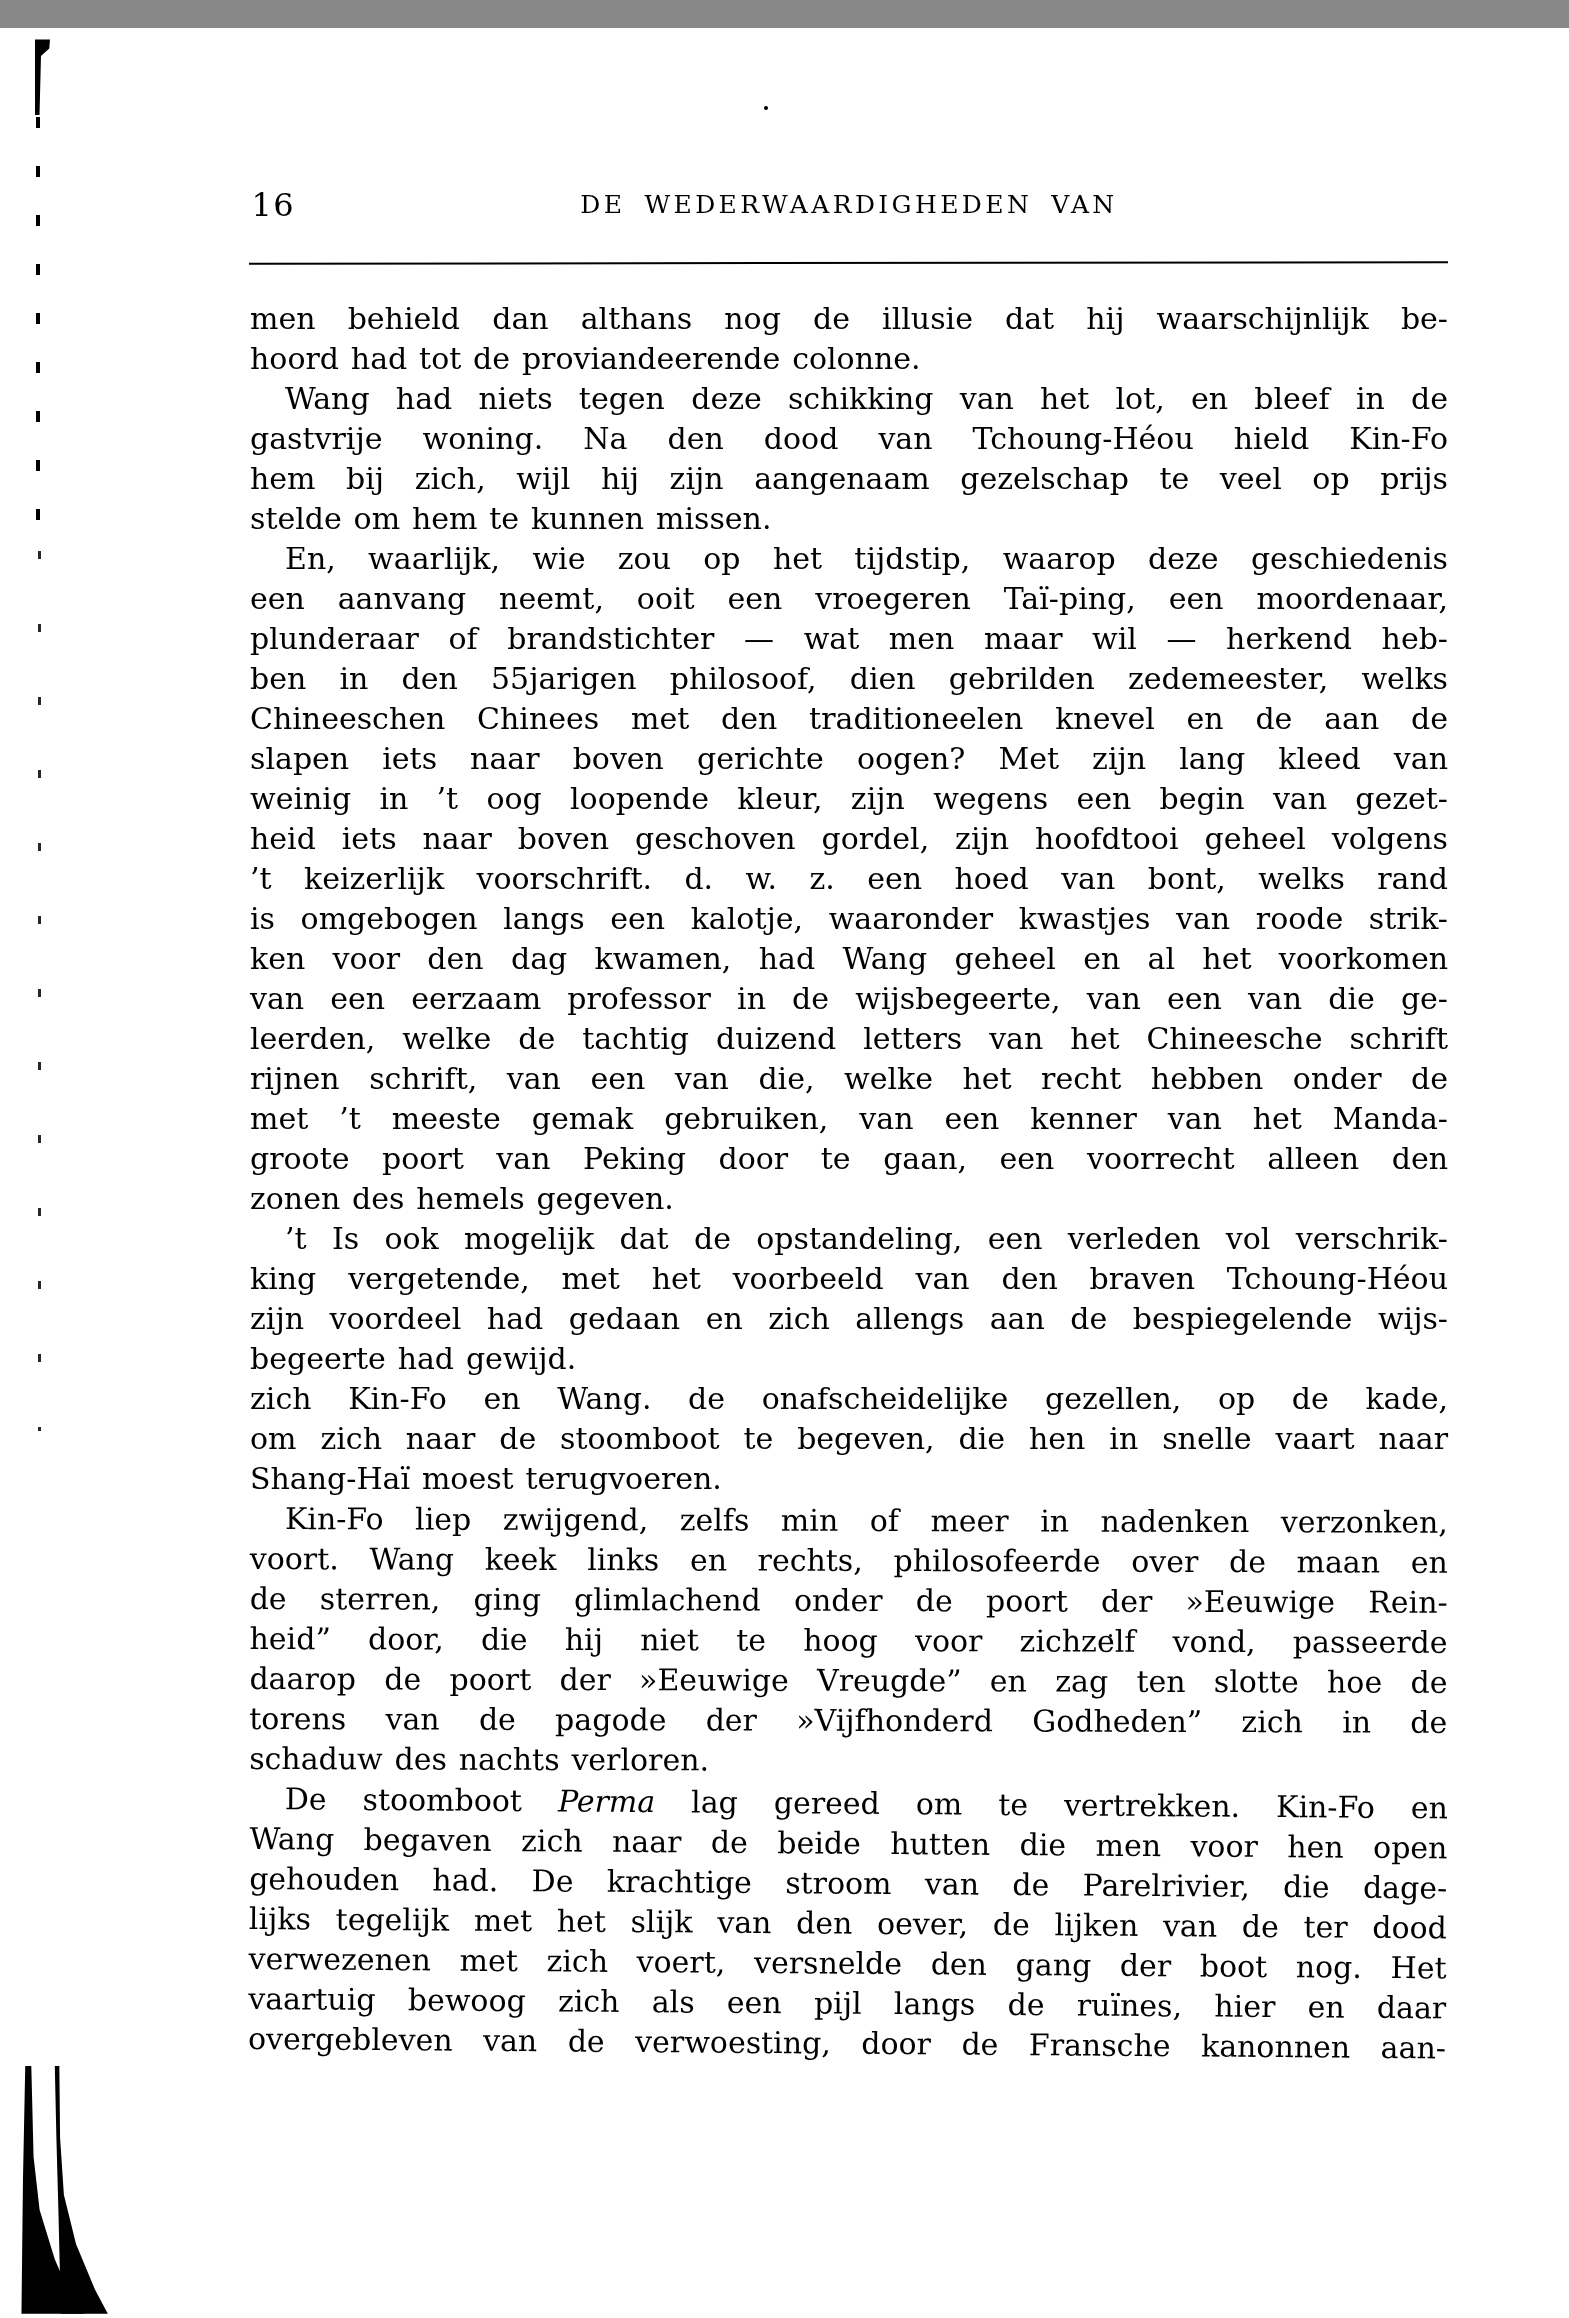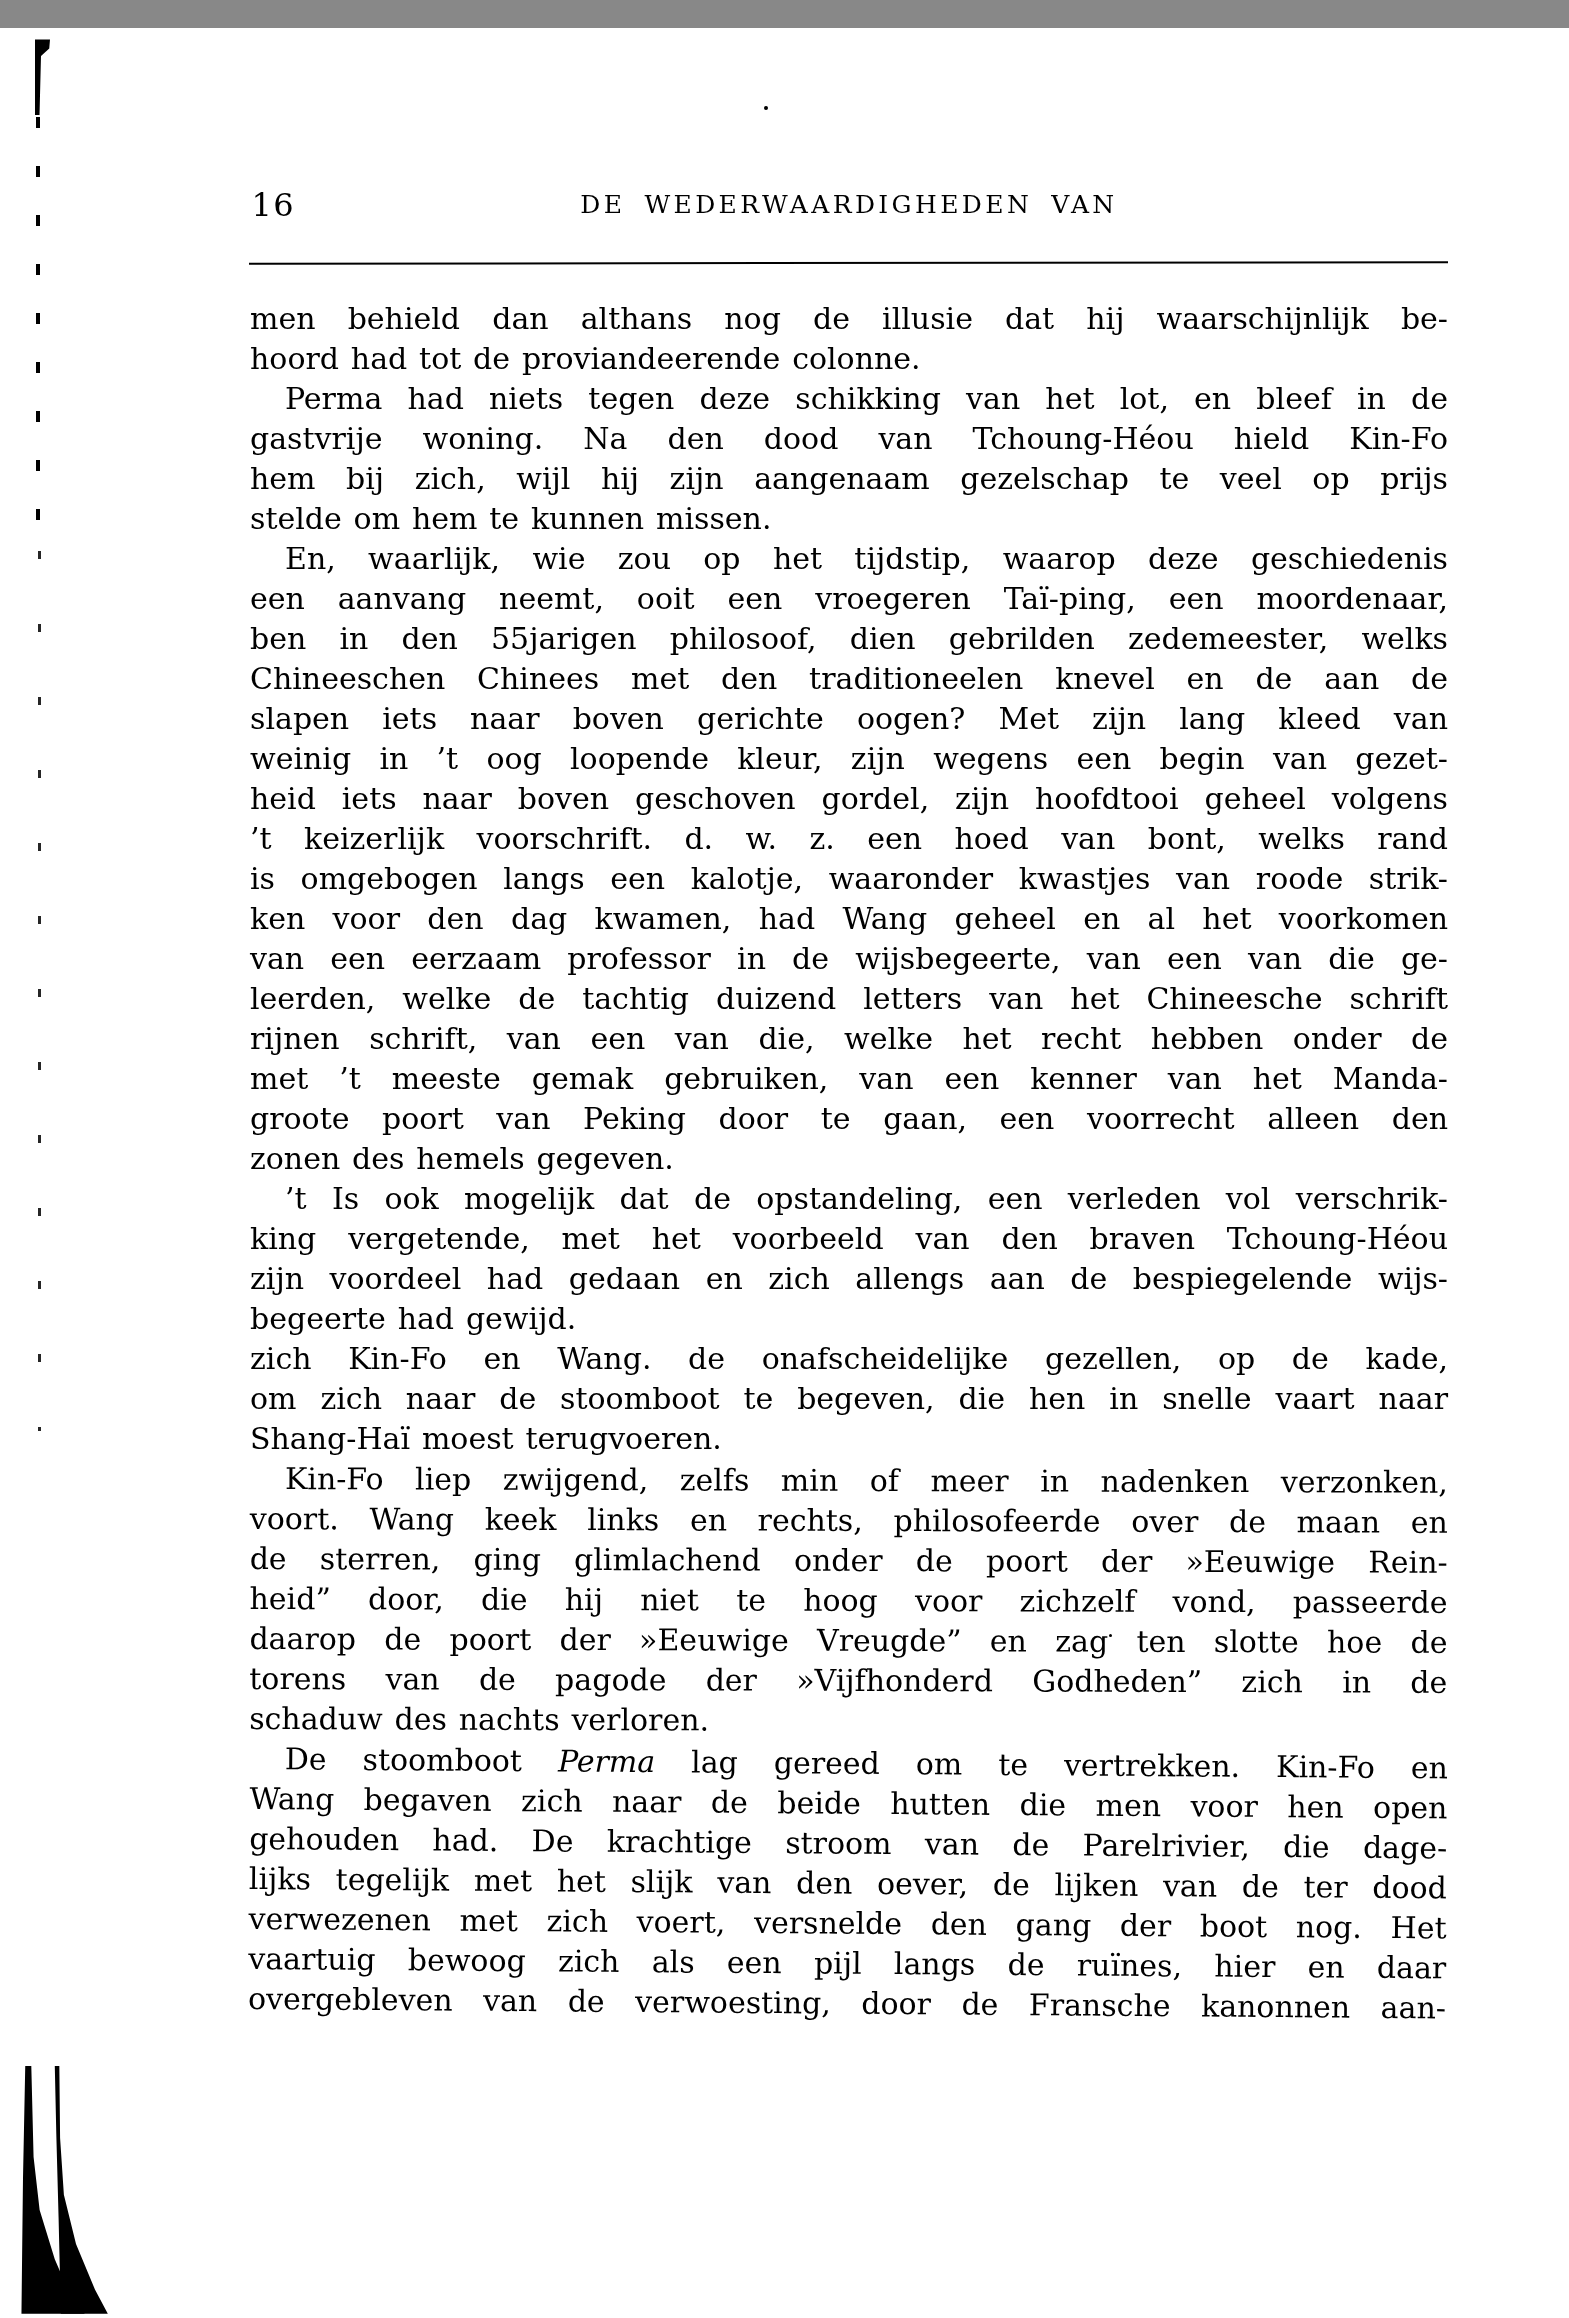--- a/index.html
+++ b/index.html
@@ -99,28 +99,29 @@
   </div>
 
   <div class="rule"></div>
 
   <div class="body-text">
       <div class="paragraph">
         <div class="line">men behield dan althans nog de illusie dat hij waarschijnlijk be-</div>
         <div class="line last">hoord had tot de proviandeerende colonne.</div>
       </div>
       <div class="paragraph">
-        <div class="line ind">Perma had niets tegen deze schikking van het lot, en bleef in de</div>
+        <div class="line ind">Wang had niets tegen deze schikking van het lot, en bleef in de</div>
         <div class="line">gastvrije woning. Na den dood van Tchoung-Héou hield Kin-Fo</div>
         <div class="line">hem bij zich, wijl hij zijn aangenaam gezelschap te veel op prijs</div>
         <div class="line last">stelde om hem te kunnen missen.</div>
       </div>
       <div class="paragraph">
         <div class="line ind">En, waarlijk, wie zou op het tijdstip, waarop deze geschiedenis</div>
         <div class="line">een aanvang neemt, ooit een vroegeren Taï-ping, een moordenaar,</div>
+        <div class="line">plunderaar of brandstichter — wat men maar wil — herkend heb-</div>
         <div class="line">ben in den 55jarigen philosoof, dien gebrilden zedemeester, welks</div>
         <div class="line">Chineeschen Chinees met den traditioneelen knevel en de aan de</div>
         <div class="line">slapen iets naar boven gerichte oogen? Met zijn lang kleed van</div>
         <div class="line">weinig in ’t oog loopende kleur, zijn wegens een begin van gezet-</div>
         <div class="line">heid iets naar boven geschoven gordel, zijn hoofdtooi geheel volgens</div>
         <div class="line">’t keizerlijk voorschrift. d. w. z. een hoed van bont, welks rand</div>
         <div class="line">is omgebogen langs een kalotje, waaronder kwastjes van roode strik-</div>
         <div class="line">ken voor den dag kwamen, had Wang geheel en al het voorkomen</div>
         <div class="line">van een eerzaam professor in de wijsbegeerte, van een van die ge-</div>
         <div class="line">leerden, welke de tachtig duizend letters van het Chineesche schrift</div>

